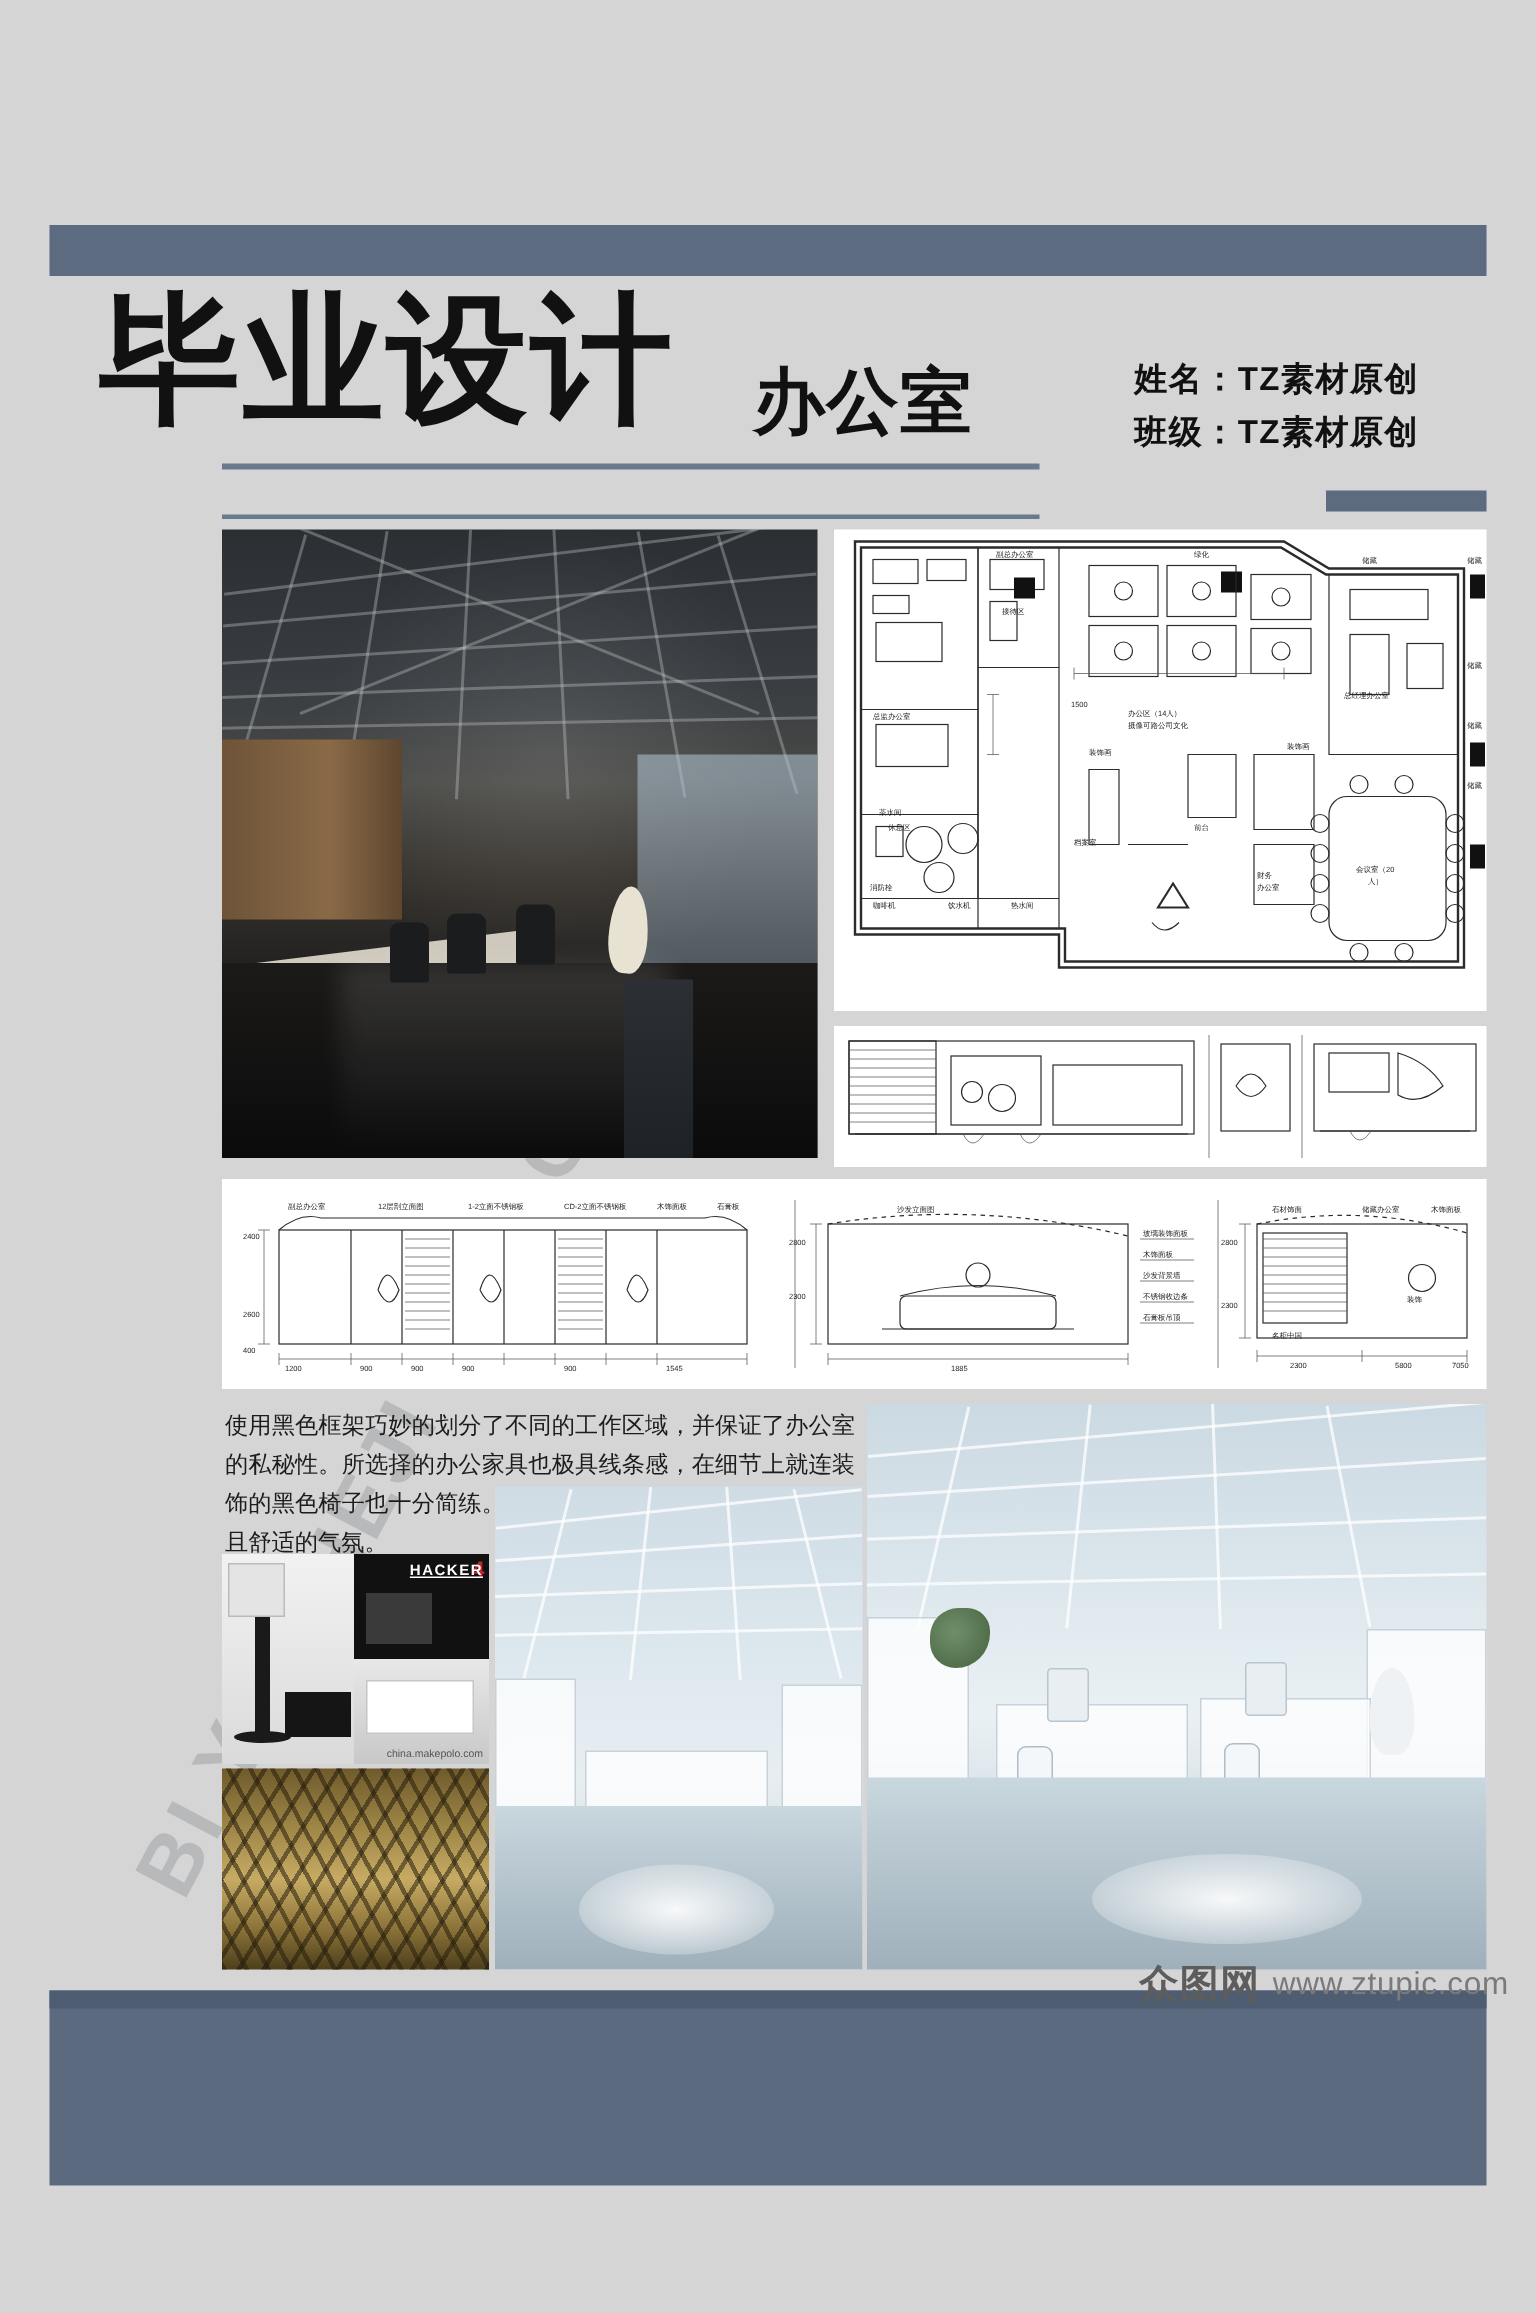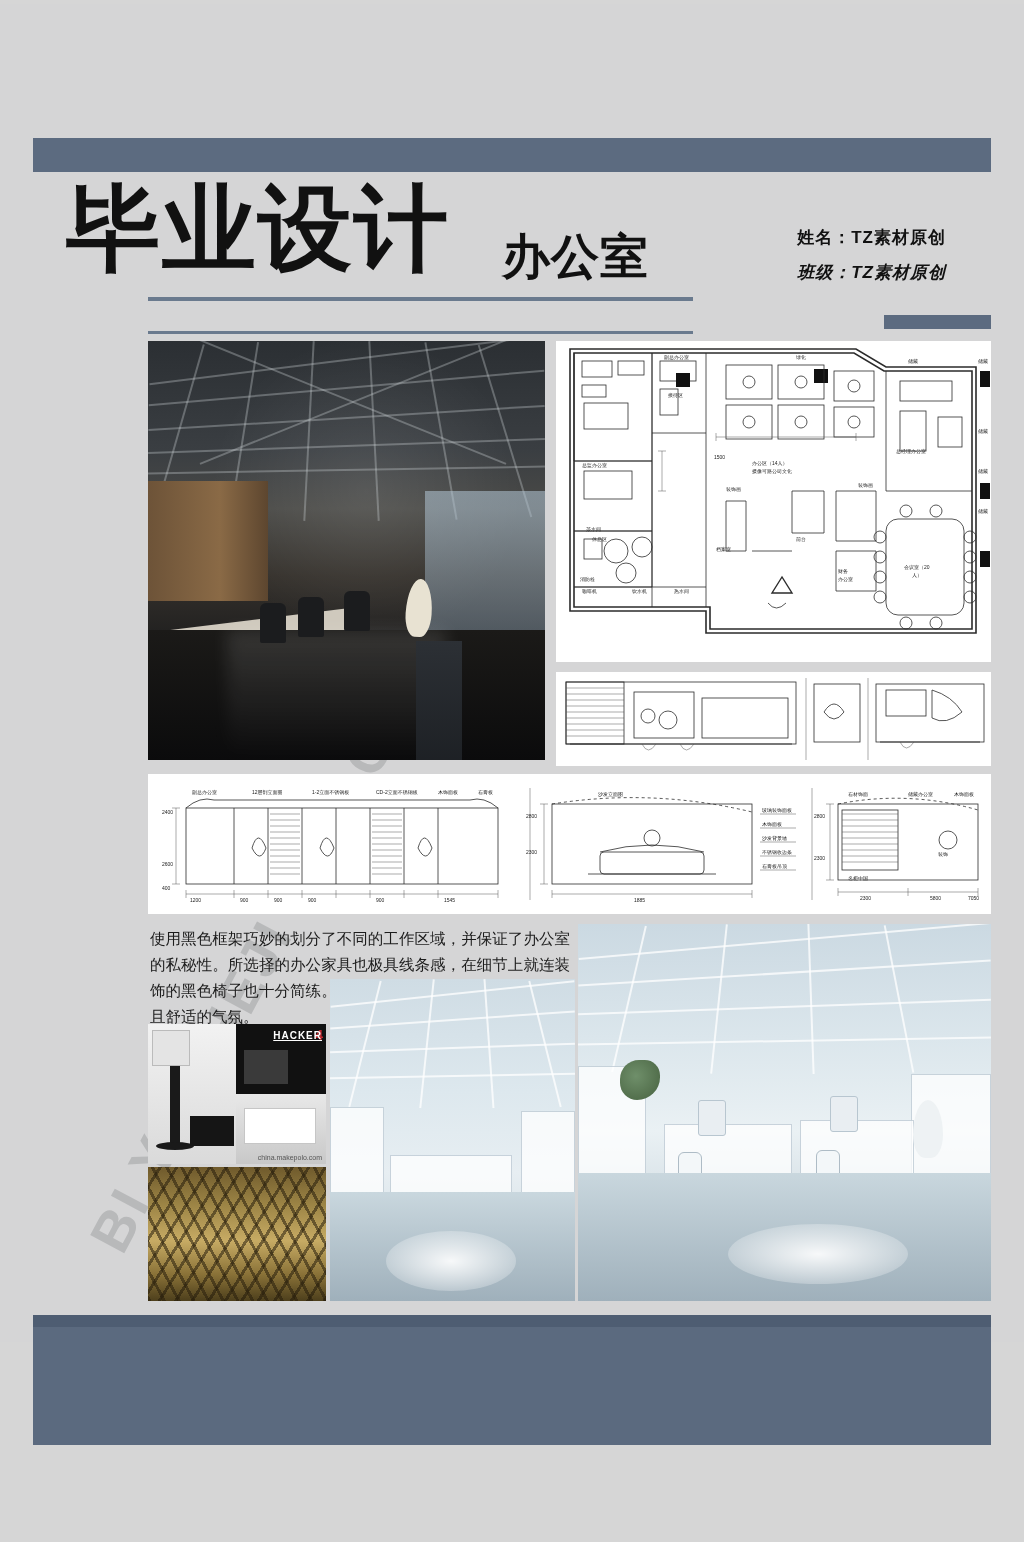--- a/index.html
+++ b/index.html
@@ -3,21 +3,21 @@
 <meta charset="utf-8">
 <style>
   html,body{margin:0;padding:0;}
   body{
     width:1024px;height:1542px;
     background:#d6d6d6;
     font-family:"Liberation Sans","DejaVu Sans",sans-serif;
     overflow:hidden;
     position:relative;
   }
-  .poster{position:absolute;left:0;top:4px;width:1024px;height:1338px;background:#d5d5d6;}
+  .poster{position:absolute;left:0;top:16px;width:1024px;height:1338px;background:#d5d5d6;}
 
   
   .bar-top{position:absolute;left:33px;top:134px;width:958px;height:34px;background:#5c6b80;}
   .bar-bottom{position:absolute;left:33px;top:1311px;width:958px;height:130px;background:#5b6a7f;}
   .bar-bottom-strip{position:absolute;left:33px;top:1311px;width:958px;height:12px;background:#4e5d72;}
 
   
   .rule-1{position:absolute;left:148px;top:293px;width:545px;height:4px;background:#6a7a8e;}
   .rule-2{position:absolute;left:148px;top:327px;width:545px;height:3px;background:#6a7a8e;}
   .accent-block{position:absolute;left:884px;top:311px;width:107px;height:14px;background:#5c6b80;}
@@ -29,23 +29,23 @@
     color:#111;font-family:"DejaVu Sans","Liberation Sans",sans-serif;
     white-space:nowrap;
   }
   .title-sub{
     position:absolute;left:502px;top:228px;
     font-size:48px;line-height:48px;font-weight:bold;letter-spacing:1px;color:#111;
     font-family:"DejaVu Sans","Liberation Sans",sans-serif;white-space:nowrap;
   }
 
   
-  .info{position:absolute;right:78px;font-size:17px;font-weight:bold;color:#111;white-space:nowrap;letter-spacing:1px;}
+  .info{position:absolute;right:78px;font-size:22px;font-weight:bold;color:#111;white-space:nowrap;letter-spacing:1px;}
   .info-1{top:222px;}
-  .info-2{top:257px;font-style:italic;}
+  .info-2{top:257px;}
 
   
   .pinyin{
     position:absolute;left:-235px;top:835px;
     width:1080px;
     transform:rotate(-62deg);
     transform-origin:center center;
     font-size:56px;font-weight:bold;letter-spacing:4px;
     color:#b8b9ba;
     white-space:nowrap;
@@ -489,14 +489,18 @@
     <div style="position:absolute;left:238px;top:226px;width:22px;height:32px;background:#f3f7f9;border:1px solid #aebcc6;border-radius:6px 6px 3px 3px;"></div>
     <div style="position:absolute;left:42px;top:136px;width:40px;height:40px;background:radial-gradient(circle at 40% 40%, #6f8f6a, #46613f);border-radius:50% 40% 60% 45%;"></div>
     <div style="position:absolute;right:48px;top:176px;width:30px;height:58px;background:#eef2f4;border-radius:50% 50% 40% 40%/60% 60% 40% 40%;"></div>
     <div class="rl-floor"></div>
     <div class="rl-glow" style="left:150px;top:300px;width:180px;"></div>
   </div>
 
   <div class="bar-bottom"></div>
   <div class="bar-bottom-strip"></div>
 
+  <div class="wm">
+    <span class="wm-cn">众图网</span>
+    <span class="wm-en">www.ztupic.com</span>
+  </div>
 
 </div>
 
 </body></html>

